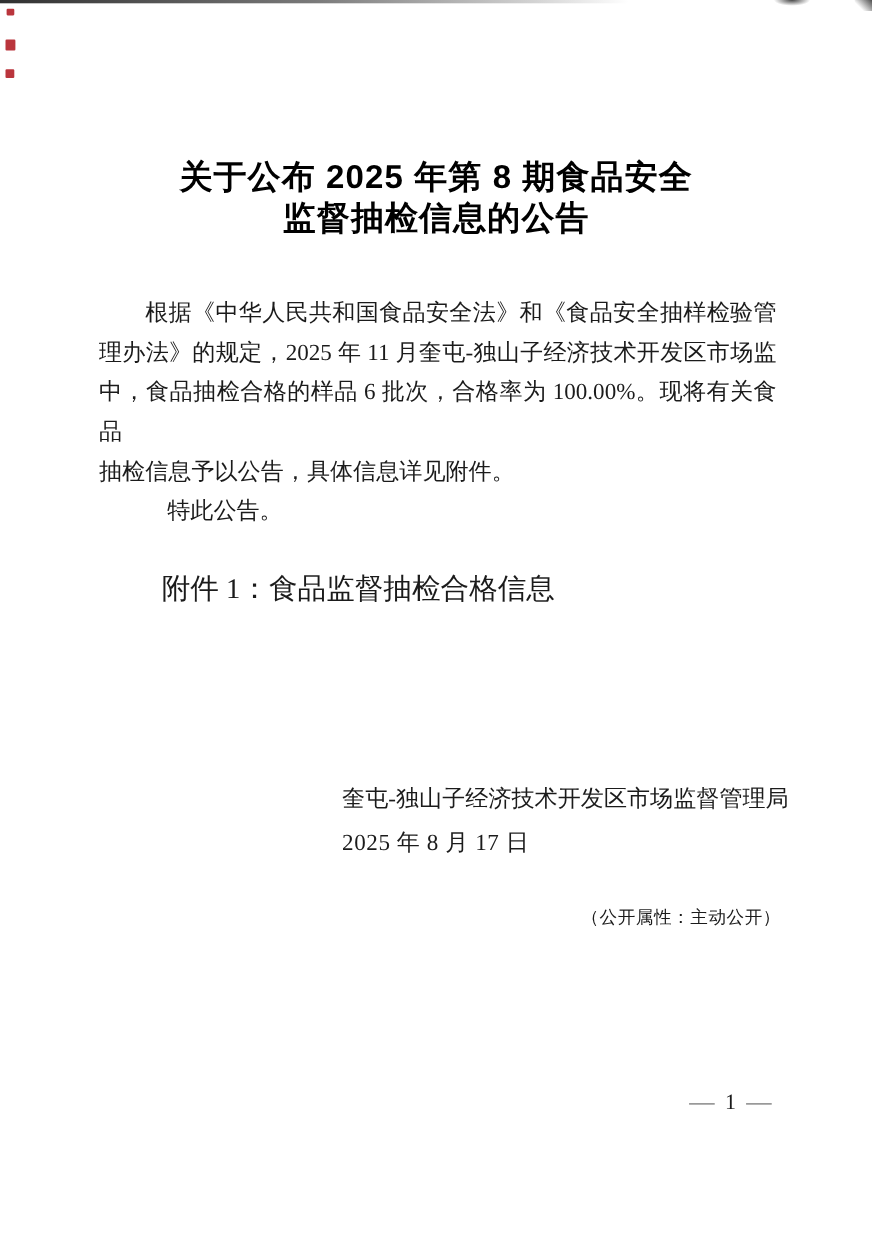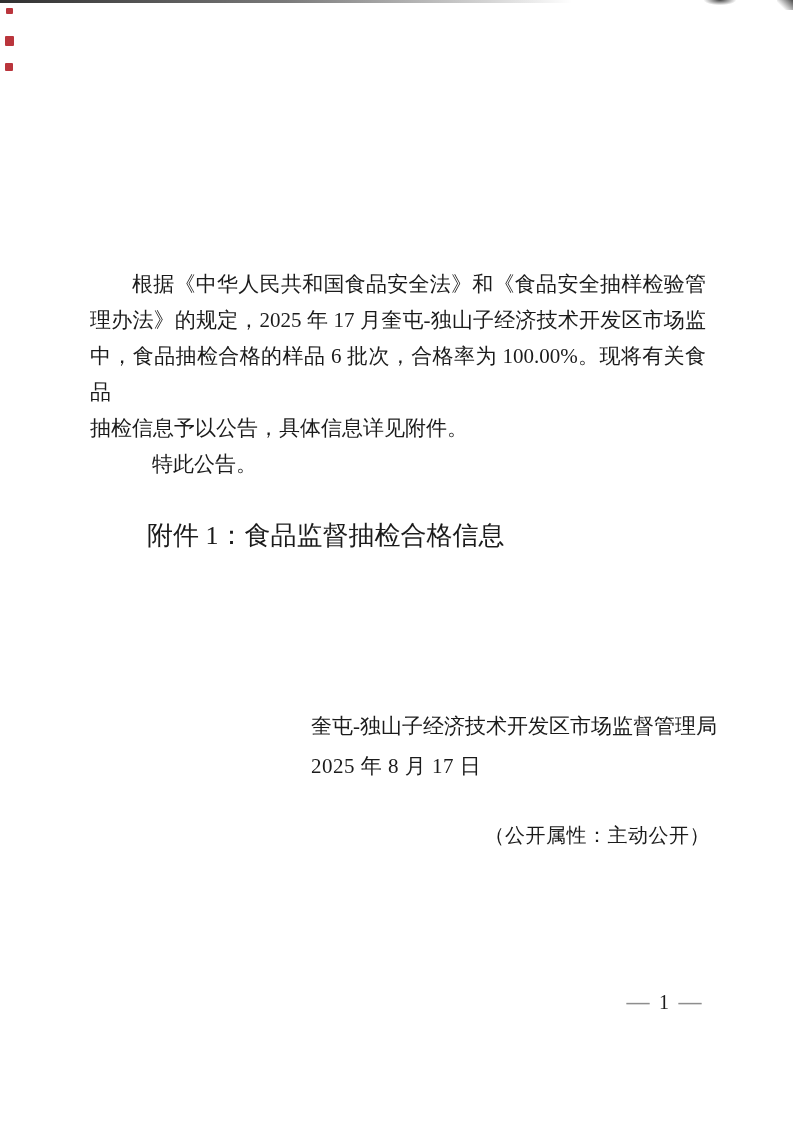--- a/index.html
+++ b/index.html
@@ -99,21 +99,21 @@
     top: 706px; right: 76px;
     text-align: left;
     font-size: 21px;
     line-height: 40px;
   }
   .signature-block .issue-date { margin-right: 5px; letter-spacing: 0.5px; }
 
   .publicity-note {
     position: absolute;
     top: 820px; right: 83px;
-    font-size: 20px;
+    font-size: 16px;
     line-height: 30px;
     letter-spacing: 0.5px;
   }
 
   
   .page-footer {
     position: absolute;
     top: 990px; right: 93px;
     font-size: 20px;
     line-height: 24px;
@@ -135,24 +135,28 @@
 
 <div class="page">
 
   <div class="artifact-top-band"></div>
   <div class="artifact-top-blob"></div>
   <div class="artifact-top-corner"></div>
   <span class="red-mark m1"></span>
   <span class="red-mark m2"></span>
   <span class="red-mark m3"></span>
 
+  <h1 class="doc-title">
+    <div>关于公布 2025 年第 8 期食品安全</div>
+    <div>监督抽检信息的公告</div>
+  </h1>
 
   <div class="doc-body">
     <div class="body-line justify first">根据《中华人民共和国食品安全法》和《食品安全抽样检验管</div>
-    <div class="body-line justify">理办法》的规定，2025 年 17 月奎屯-独山子经济技术开发区市场监</div>
+    <div class="body-line justify">理办法》的规定，2025 年 11 月奎屯-独山子经济技术开发区市场监</div>
     <div class="body-line justify">中，食品抽检合格的样品 6 批次，合格率为 100.00%。现将有关食品</div>
     <div class="body-line">抽检信息予以公告，具体信息详见附件。</div>
     <div class="body-line closing-line">特此公告。</div>
   </div>
 
   <div class="attachment-line">附件 1：食品监督抽检合格信息</div>
 
   <div class="signature-block">
     <div class="issuer">奎屯-独山子经济技术开发区市场监督管理局</div>
     <div class="issue-date">2025 年 8 月 17 日</div>

